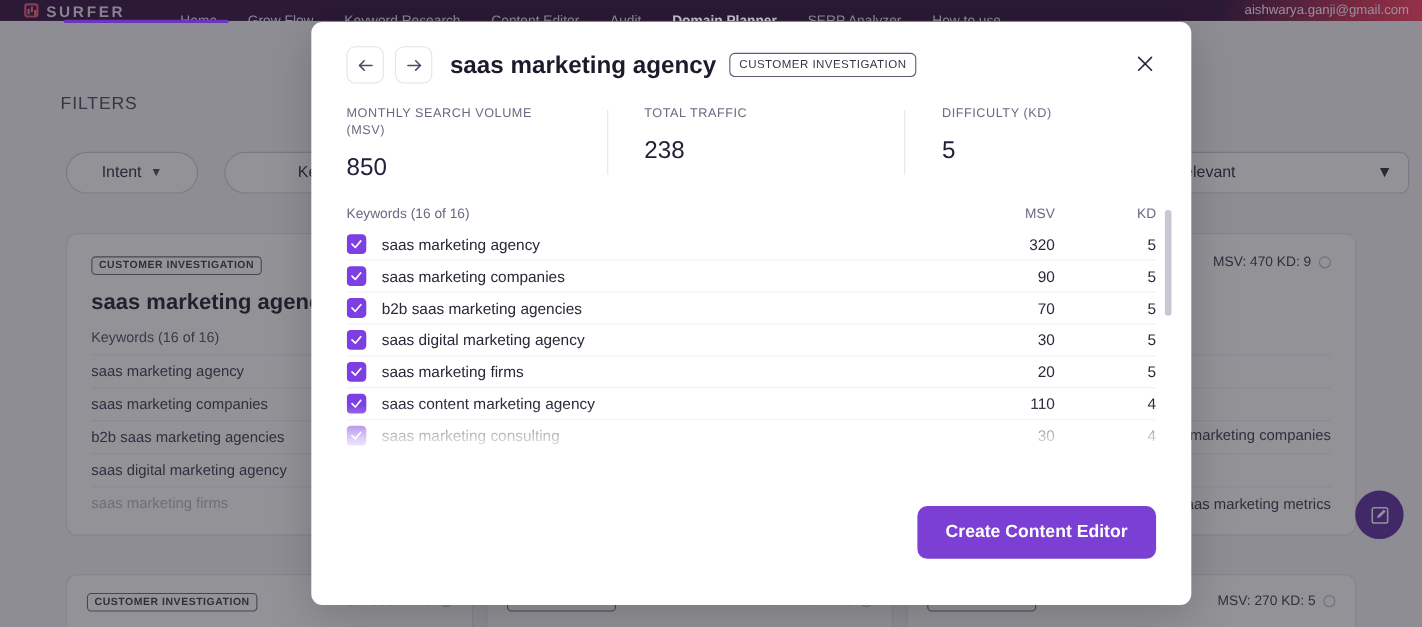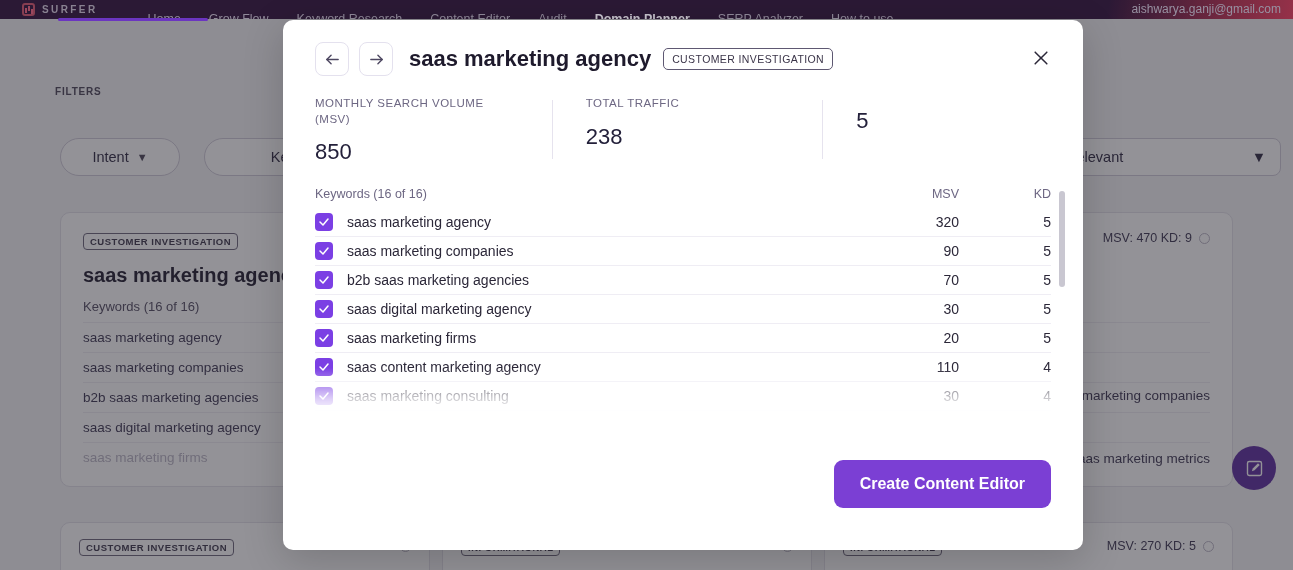--- a/index.html
+++ b/index.html
@@ -36,37 +36,37 @@
     width: 13px; height: 13px; border-radius: 3px;
     border: 2px solid #9d4458;
     position: relative; flex: none;
   }
   .logo-mark::before {
     content: ""; position: absolute; left: 1px; top: 3px;
     width: 2px; height: 5px; background: #b55068;
     box-shadow: 3px -2px 0 0 #b55068, 6px 1px 0 0 #b55068;
   }
   .logo-text {
-    color: #9f97a6; font-size: 10px; letter-spacing: 2.4px; font-weight: 700;
+    color: #9f97a6; font-size: 14px; letter-spacing: 2.4px; font-weight: 700;
   }
   .nav-link {
     color: #a79fb0; font-size: 12.5px; padding: 0 14px; margin-top: 18px;
   }
   .nav-link.active { color: #e9e5ee; font-weight: 700; }
   .nav-user { position: absolute; right: 12px; top: 2px; color: #b1a8ba; font-size: 12px; }
 
   .tab-underline {
     position: absolute; left: 58px; top: 18px; width: 150px; height: 3px;
     background: #6b35c0; border-radius: 2px;
   }
 
   .bg-body { position: absolute; top: 22px; left: 0; right: 0; bottom: 0; }
   .filters-label {
     position: absolute; left: 55px; top: 64px;
-    font-size: 10px; letter-spacing: 0.8px; color: #4a4457; font-weight: 700;
+    font-size: 16px; letter-spacing: 0.8px; color: #4a4457; font-weight: 400;
   }
   .pill {
     position: absolute; height: 38px; border: 1px solid #cfcbd8; border-radius: 19px;
     background: #ffffff; display: flex; align-items: center; justify-content: center;
     gap: 8px; font-size: 14.5px; color: #2d2840; padding: 0 22px;
   }
   .pill .chev { font-size: 11px; color: #4a4457; }
   .pill-intent { left: 60px; top: 116px; width: 120px; }
   .pill-keyword { left: 204px; top: 116px; width: 190px; }
   .select-relevant {
@@ -313,20 +313,21 @@
     <div class="stats">
       <div class="stat">
         <div class="stat-label">MONTHLY SEARCH VOLUME (MSV)</div>
         <div class="stat-value">850</div>
       </div>
       <div class="stat">
         <div class="stat-label">TOTAL TRAFFIC</div>
         <div class="stat-value">238</div>
       </div>
       <div class="stat">
+        <div class="stat-label">DIFFICULTY (KD)</div>
         <div class="stat-value">5</div>
       </div>
     </div>
 
     <div class="list-wrap">
       <div class="list-head">
         <span class="kw-col">Keywords (16 of 16)</span>
         <span class="msv-col">MSV</span>
         <span class="kd-col">KD</span>
       </div>

